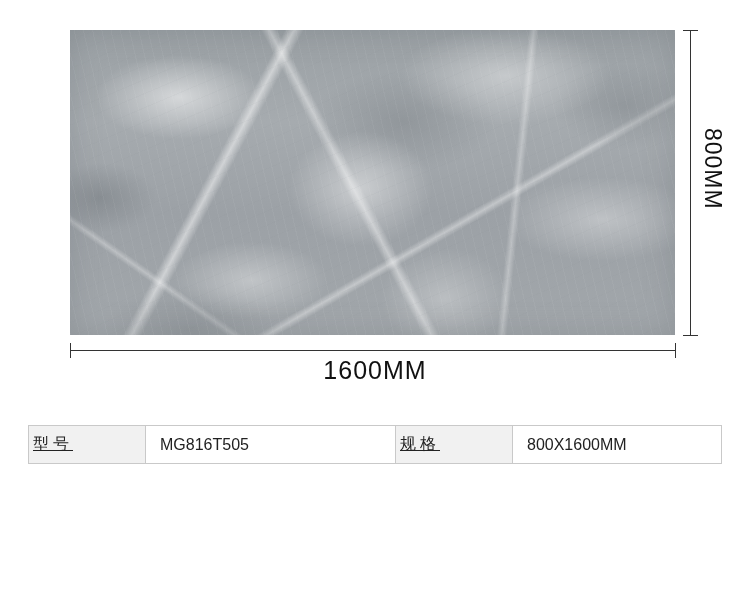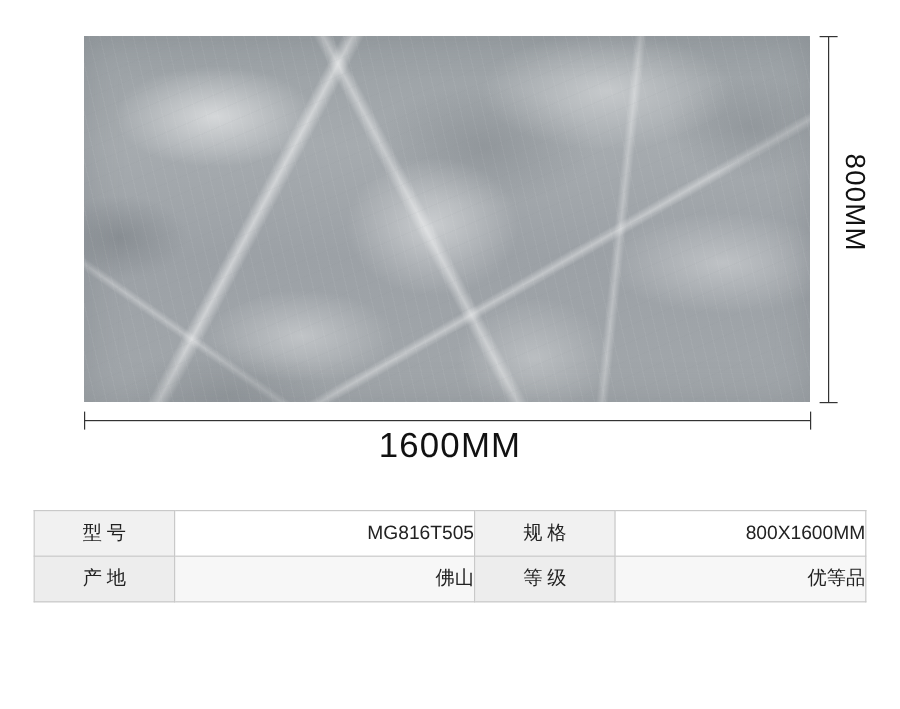--- a/index.html
+++ b/index.html
@@ -111,21 +111,21 @@
     background: #333;
   }
   .dim-bottom-cap-left { left: 70px; }
   .dim-bottom-cap-right { left: 675px; }
   .dim-bottom-label {
     position: absolute;
     left: 0;
     top: 356px;
     width: 750px;
     text-align: center;
-    font-size: 29px;
+    font-size: 25px;
     letter-spacing: 1px;
     color: #111;
   }
 
   
   .spec-table {
     position: absolute;
     left: 28px;
     top: 425px;
     width: 694px;
@@ -136,28 +136,29 @@
   .spec-table td {
     border: 1px solid #c9c9c9;
     height: 37px;
     font-size: 16px;
     color: #222;
     padding: 0;
     vertical-align: middle;
   }
   .spec-table td.label {
     width: 112px;
-    text-align: center;
+    text-align: left;
     background: #f1f1f1;
     letter-spacing: 4px;
     padding-left: 4px;
+    text-decoration: underline;
   }
   .spec-table td.value {
     padding-left: 14px;
-    text-align: right;
+    text-align: left;
     background: #fff;
   }
   .spec-table tr.alt td.value {
     background: #f7f7f7;
   }
   .spec-table tr.alt td.label {
     background: #ededed;
   }
   .col-v1 { width: 235px; }
   .col-l2 { width: 112px; }
@@ -182,20 +183,14 @@
 </div>
 
 <table class="spec-table">
   <tbody>
     <tr>
       <td class="label">型号</td>
       <td class="value col-v1">MG816T505</td>
       <td class="label col-l2">规格</td>
       <td class="value">800X1600MM</td>
     </tr>
-    <tr class="alt">
-      <td class="label">产地</td>
-      <td class="value col-v1">佛山</td>
-      <td class="label col-l2">等级</td>
-      <td class="value">优等品</td>
-    </tr>
   </tbody>
 </table>
 
 </body></html>

